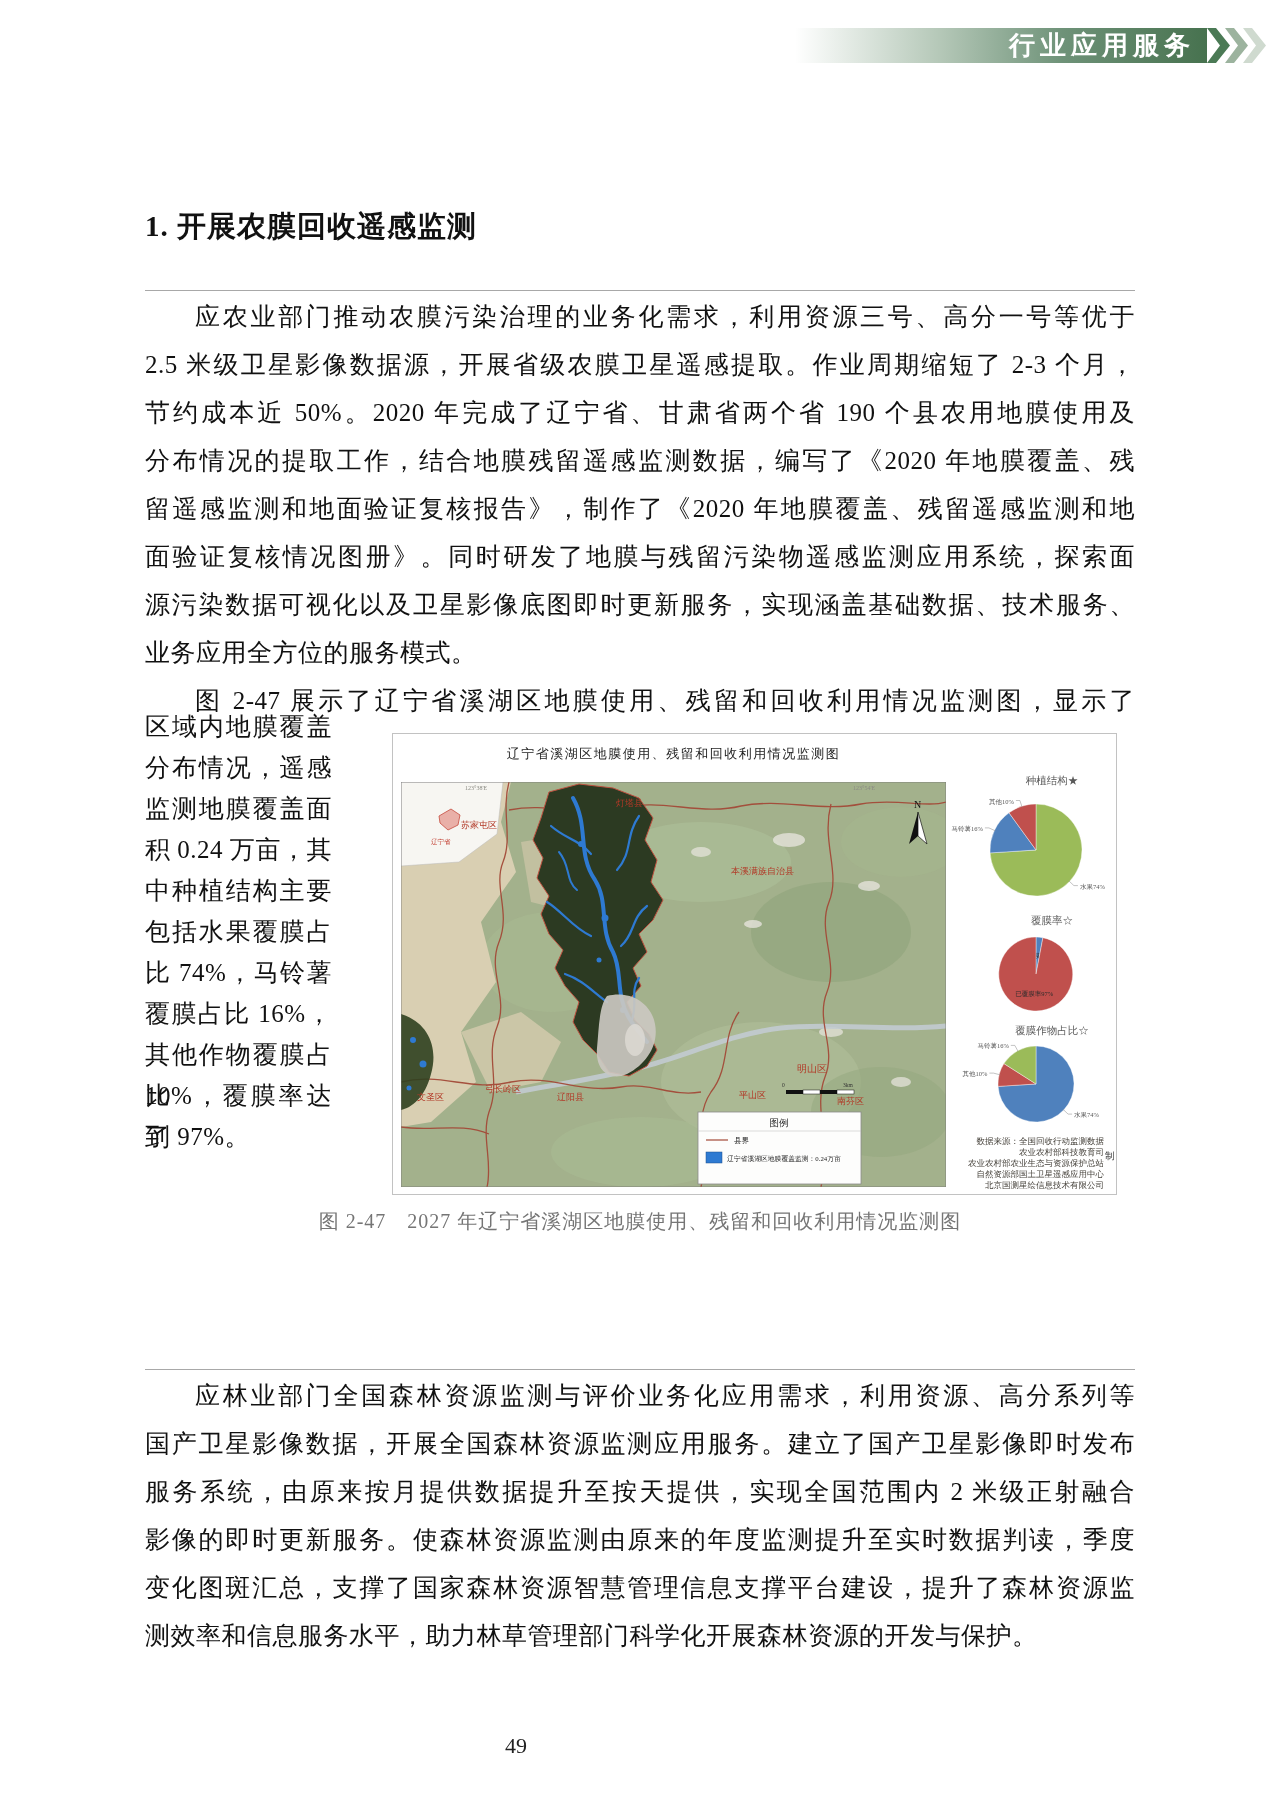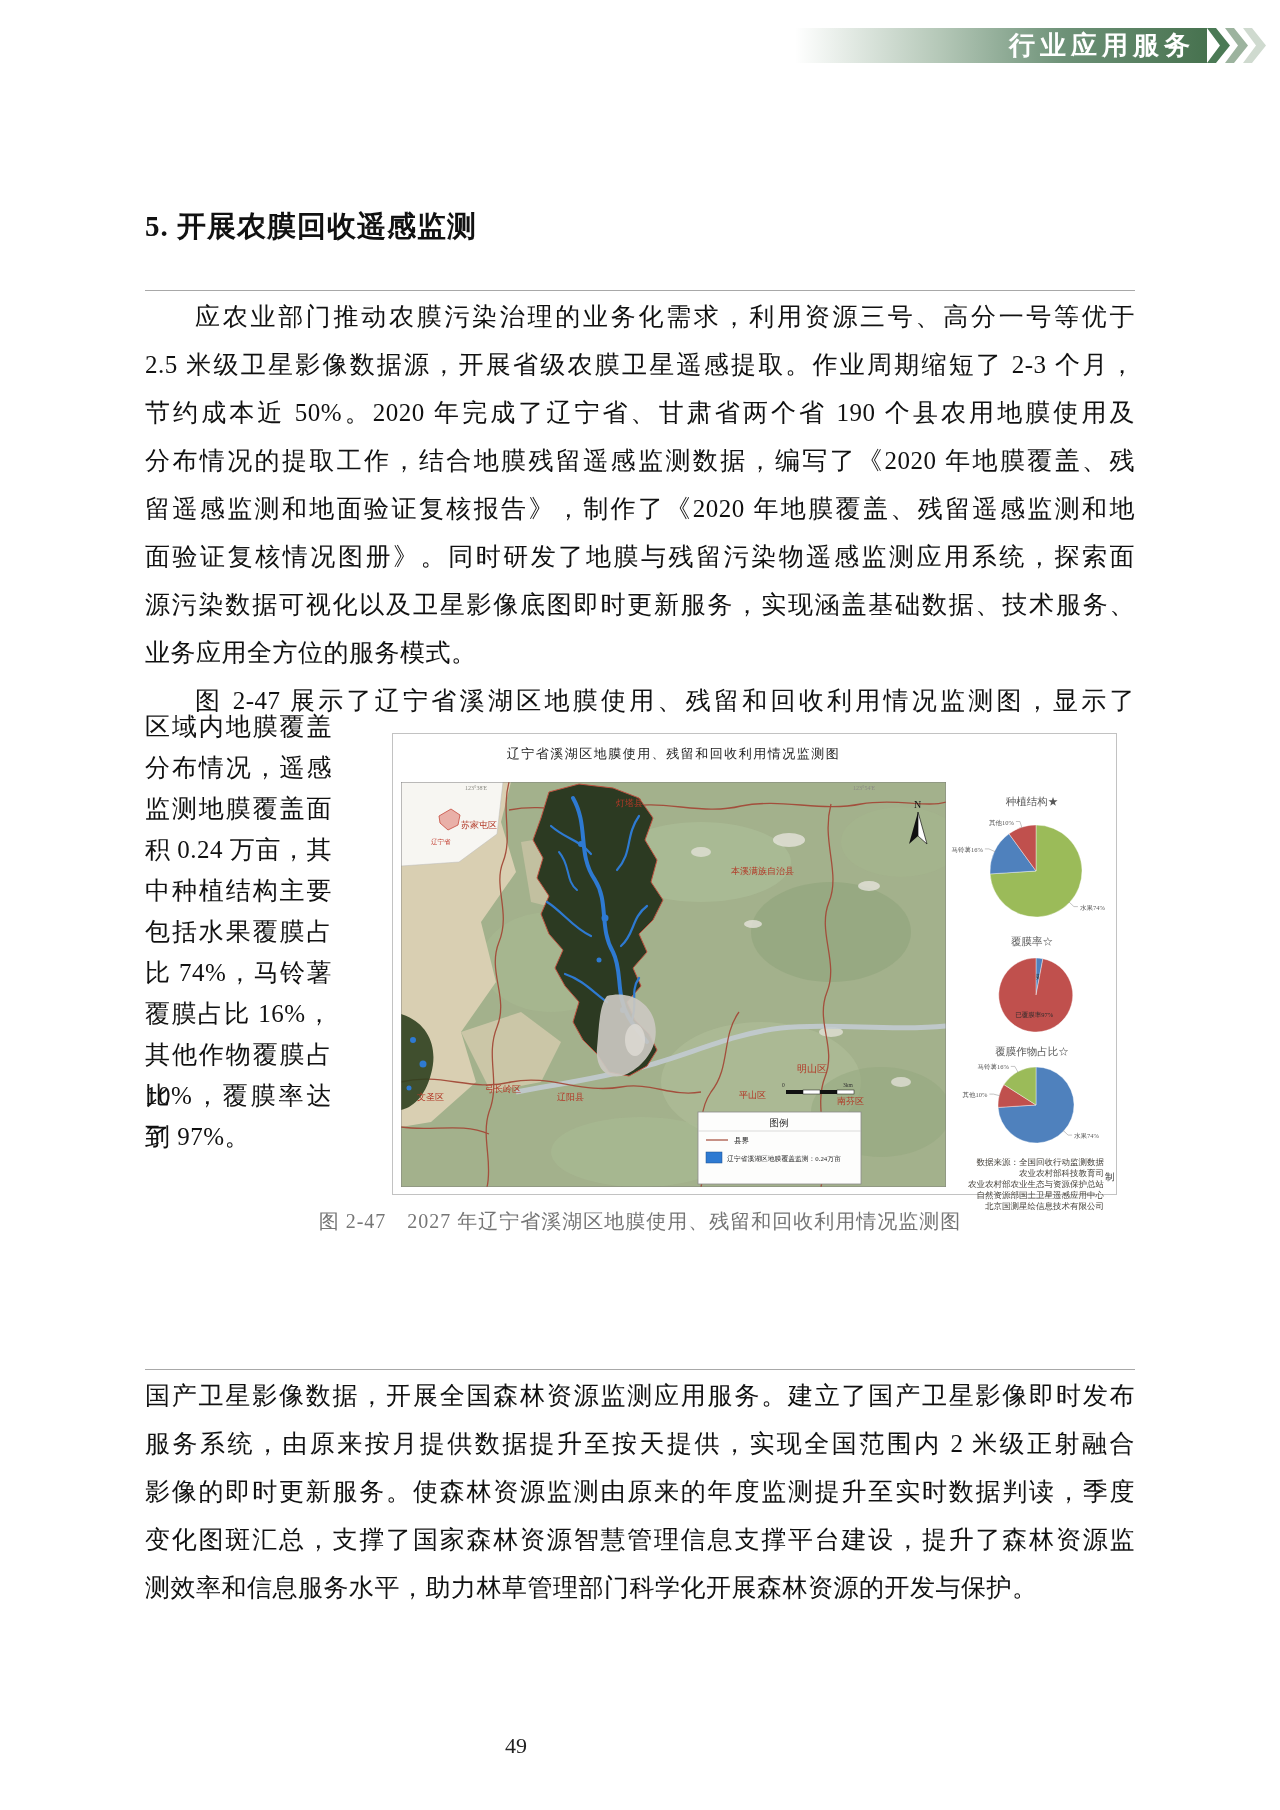--- a/index.html
+++ b/index.html
@@ -24,21 +24,21 @@
   .p1{top:293px;} .p2{top:677px;} .p3{top:1372px;}
   .side{top:706px;width:187px;}
   .side .ln{height:41px;line-height:41px;font-size:25px;}
   
   .figure{position:absolute;left:392px;top:733px;width:725px;height:462px;background:#fff;
           border:1px solid #c2c2c2;box-sizing:border-box;}
   .ftitle{position:absolute;left:8px;top:11px;width:545px;text-align:center;font-size:13px;
           color:#1d1d1d;letter-spacing:1.5px;}
   .map{position:absolute;left:8px;top:48px;}
   .map text{font-family:"Liberation Serif",serif;}
-  .panel{position:absolute;left:553px;top:55px;width:172px;height:420px;}
+  .panel{position:absolute;left:553px;top:34px;width:172px;height:420px;padding-left:20px;}
   .ptitle{position:absolute;width:172px;text-align:center;font-size:10.5px;color:#595959;}
   .pt0{top:6px;} .pt1{top:146px;} .pt2{top:256px;}
   .pie{position:absolute;left:0;}
   .ps0{top:22px;} .ps1{top:162px;} .ps2{top:270px;}
   .plab{font-size:6.5px;fill:#595959;}
   .plab-in{font-size:6.5px;fill:#2b2b2b;}
   .src{position:absolute;left:16px;top:368px;width:142px;font-size:8.5px;color:#45413a;}
   .srcln{line-height:11px;text-align:right;}
   .maker{position:absolute;left:159px;top:382px;font-size:9.5px;color:#333;}
   .caption{position:absolute;left:145px;top:1208px;width:990px;text-align:center;font-size:20px;
@@ -52,21 +52,21 @@
 
   <div class="hbar">
     <span class="htext">行业应用服务</span>
   </div>
   <svg class="chev" width="62" height="35">
     <polygon points="0,0 9,0 23,17.5 9,35 0,35 13,17.5" fill="#4b7a55"></polygon>
     <polygon points="18,0 27,0 41,17.5 27,35 18,35 31,17.5" fill="#9cb39e"></polygon>
     <polygon points="36,0 45,0 59,17.5 45,35 36,35 49,17.5" fill="#cfdacf"></polygon>
   </svg>
 
-  <div class="h2 h5">5. 开展农膜回收遥感监测</div>
+  <div class="h2 h5">1. 开展农膜回收遥感监测</div>
   <div class="rule r5"></div>
 
   <div class="para p1">
       <div class="ln ind">应农业部门推动农膜污染治理的业务化需求，利用资源三号、高分一号等优于</div>
       <div class="ln">2.5 米级卫星影像数据源，开展省级农膜卫星遥感提取。作业周期缩短了 2-3 个月，</div>
       <div class="ln">节约成本近 50%。2020 年完成了辽宁省、甘肃省两个省 190 个县农用地膜使用及</div>
       <div class="ln">分布情况的提取工作，结合地膜残留遥感监测数据，编写了《2020 年地膜覆盖、残</div>
       <div class="ln">留遥感监测和地面验证复核报告》，制作了《2020 年地膜覆盖、残留遥感监测和地</div>
       <div class="ln">面验证复核情况图册》。同时研发了地膜与残留污染物遥感监测应用系统，探索面</div>
       <div class="ln">源污染数据可视化以及卫星影像底图即时更新服务，实现涵盖基础数据、技术服务、</div>
@@ -234,20 +234,21 @@
           <div class="srcln nj">北京国测星绘信息技术有限公司</div>
         </div>
       <div class="maker">制</div>
     </div>
   </div>
 
   <div class="caption">图 2-47　2027 年辽宁省溪湖区地膜使用、残留和回收利用情况监测图</div>
 
   <div class="rule r6"></div>
   <div class="para p3">
+      <div class="ln ind">应林业部门全国森林资源监测与评价业务化应用需求，利用资源、高分系列等</div>
       <div class="ln">国产卫星影像数据，开展全国森林资源监测应用服务。建立了国产卫星影像即时发布</div>
       <div class="ln">服务系统，由原来按月提供数据提升至按天提供，实现全国范围内 2 米级正射融合</div>
       <div class="ln">影像的即时更新服务。使森林资源监测由原来的年度监测提升至实时数据判读，季度</div>
       <div class="ln">变化图斑汇总，支撑了国家森林资源智慧管理信息支撑平台建设，提升了森林资源监</div>
       <div class="ln nj">测效率和信息服务水平，助力林草管理部门科学化开展森林资源的开发与保护。</div>
     </div>
 
   <div class="pagenum">49</div>
 </div>
 

